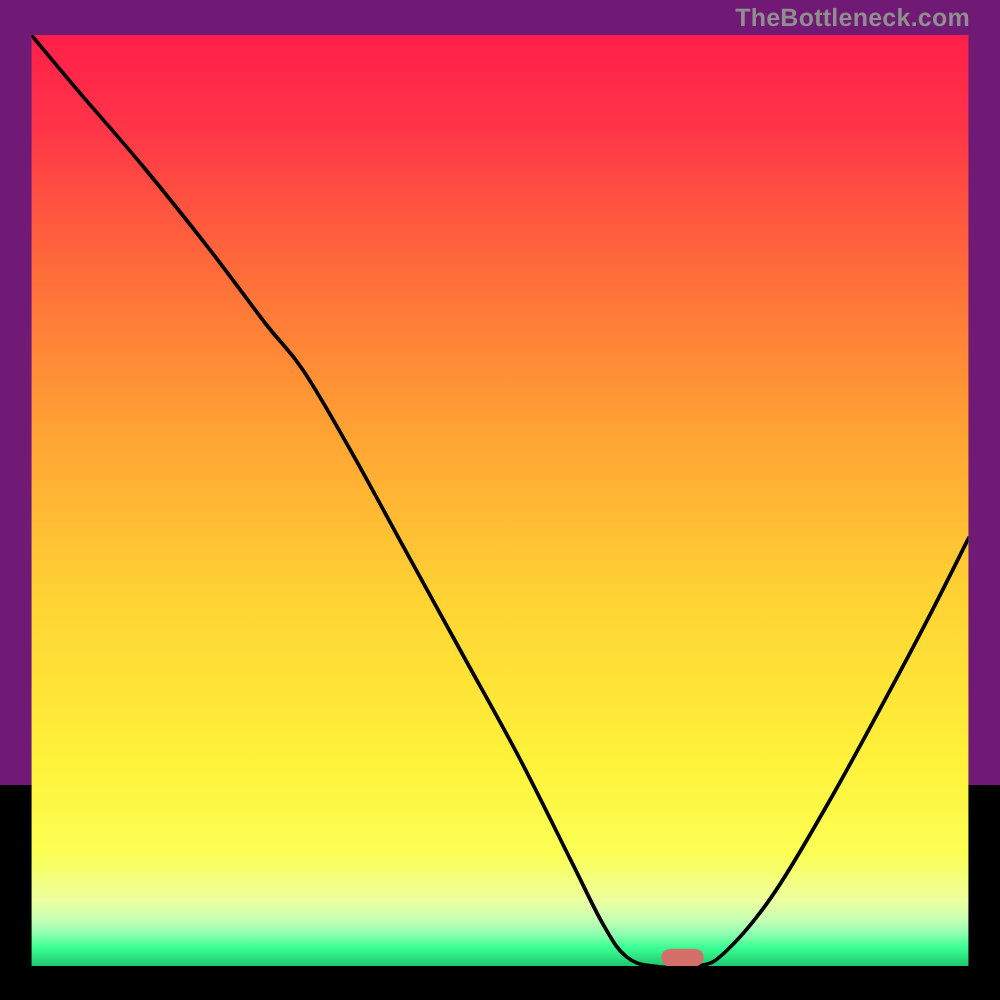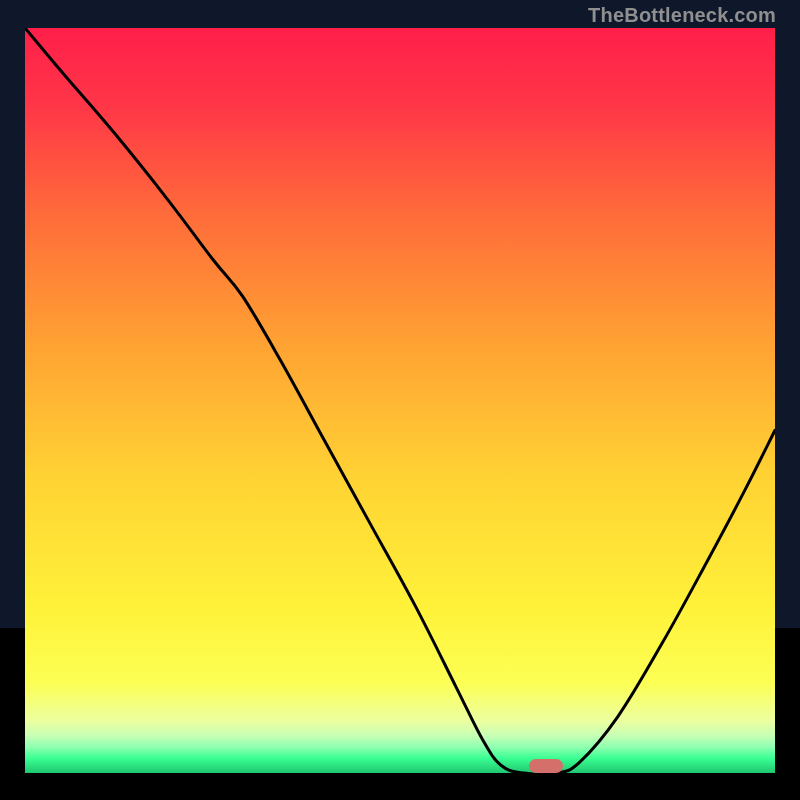--- a/index.html
+++ b/index.html
@@ -9,21 +9,21 @@
     height: 800px;
     background: #000;
     overflow: hidden;
   }
   .frame {
     position: absolute;
     top: 0;
     left: 0;
     width: 800px;
     height: 628px;
-    background: #0f172a;
+    background: #701a75;
   }
   .plot-area {
     position: absolute;
     left: 25px;
     top: 28px;
     width: 750px;
     height: 745px;
     overflow: hidden;
   }
   .gradient {

